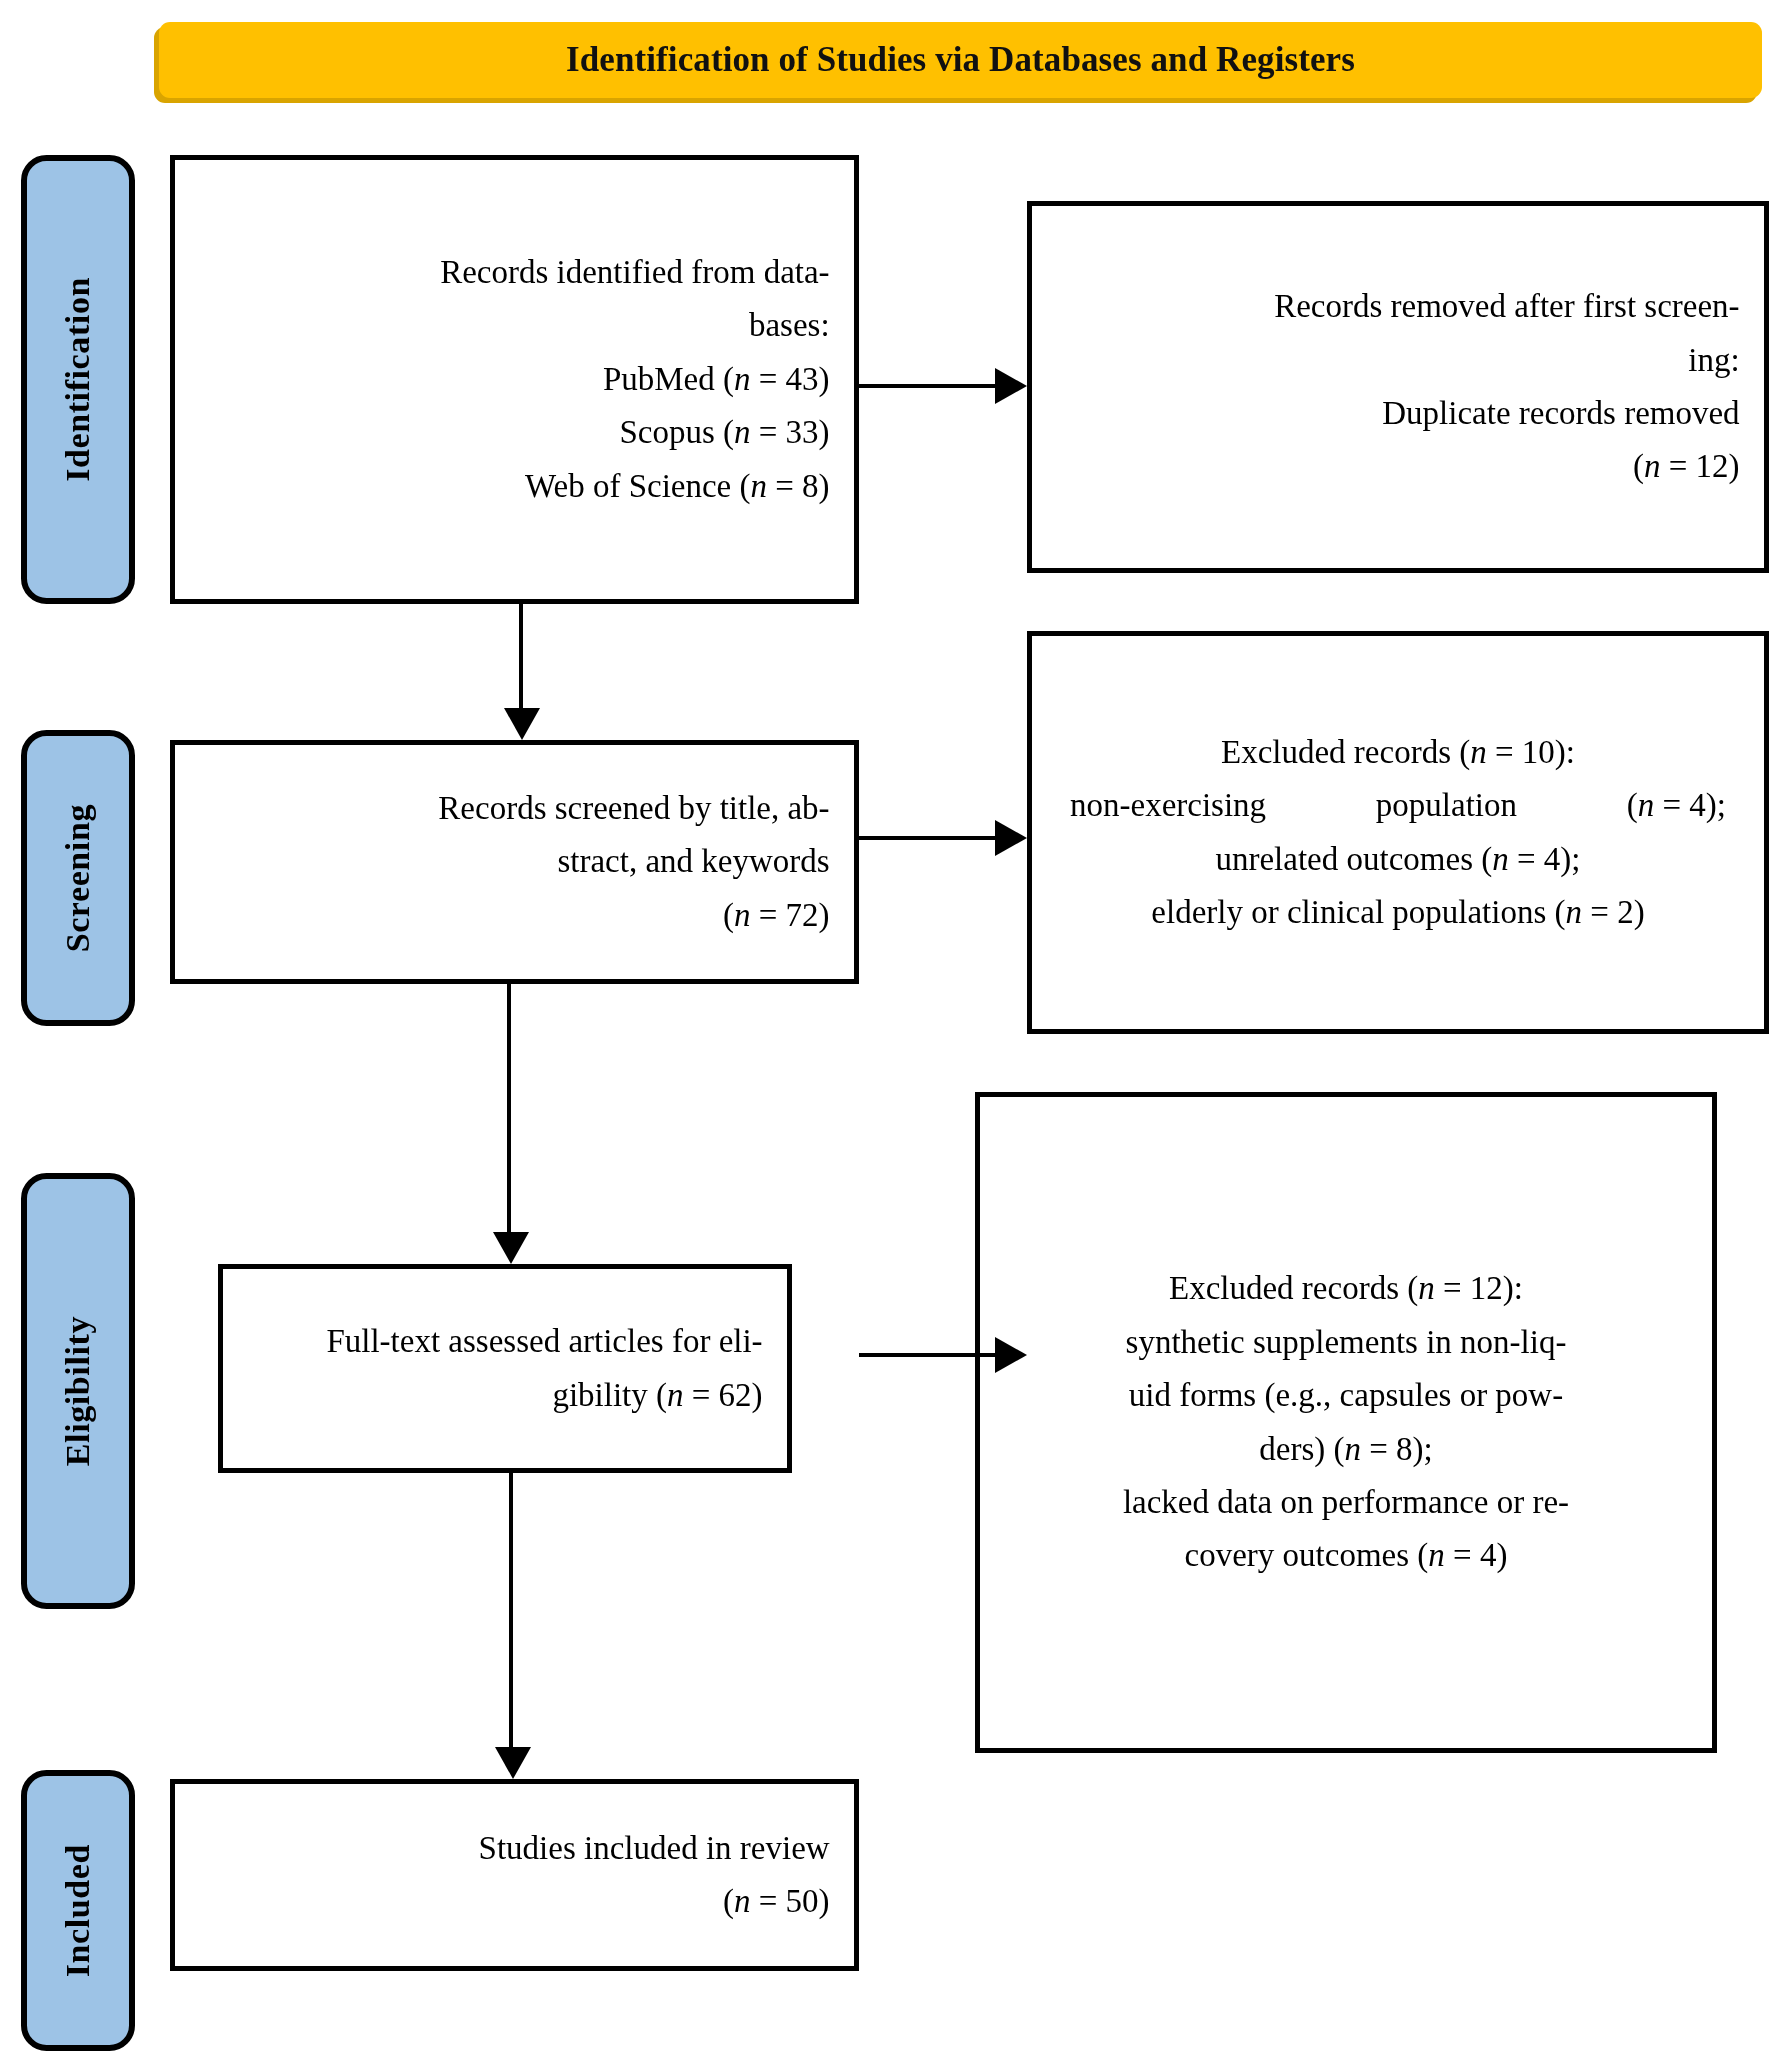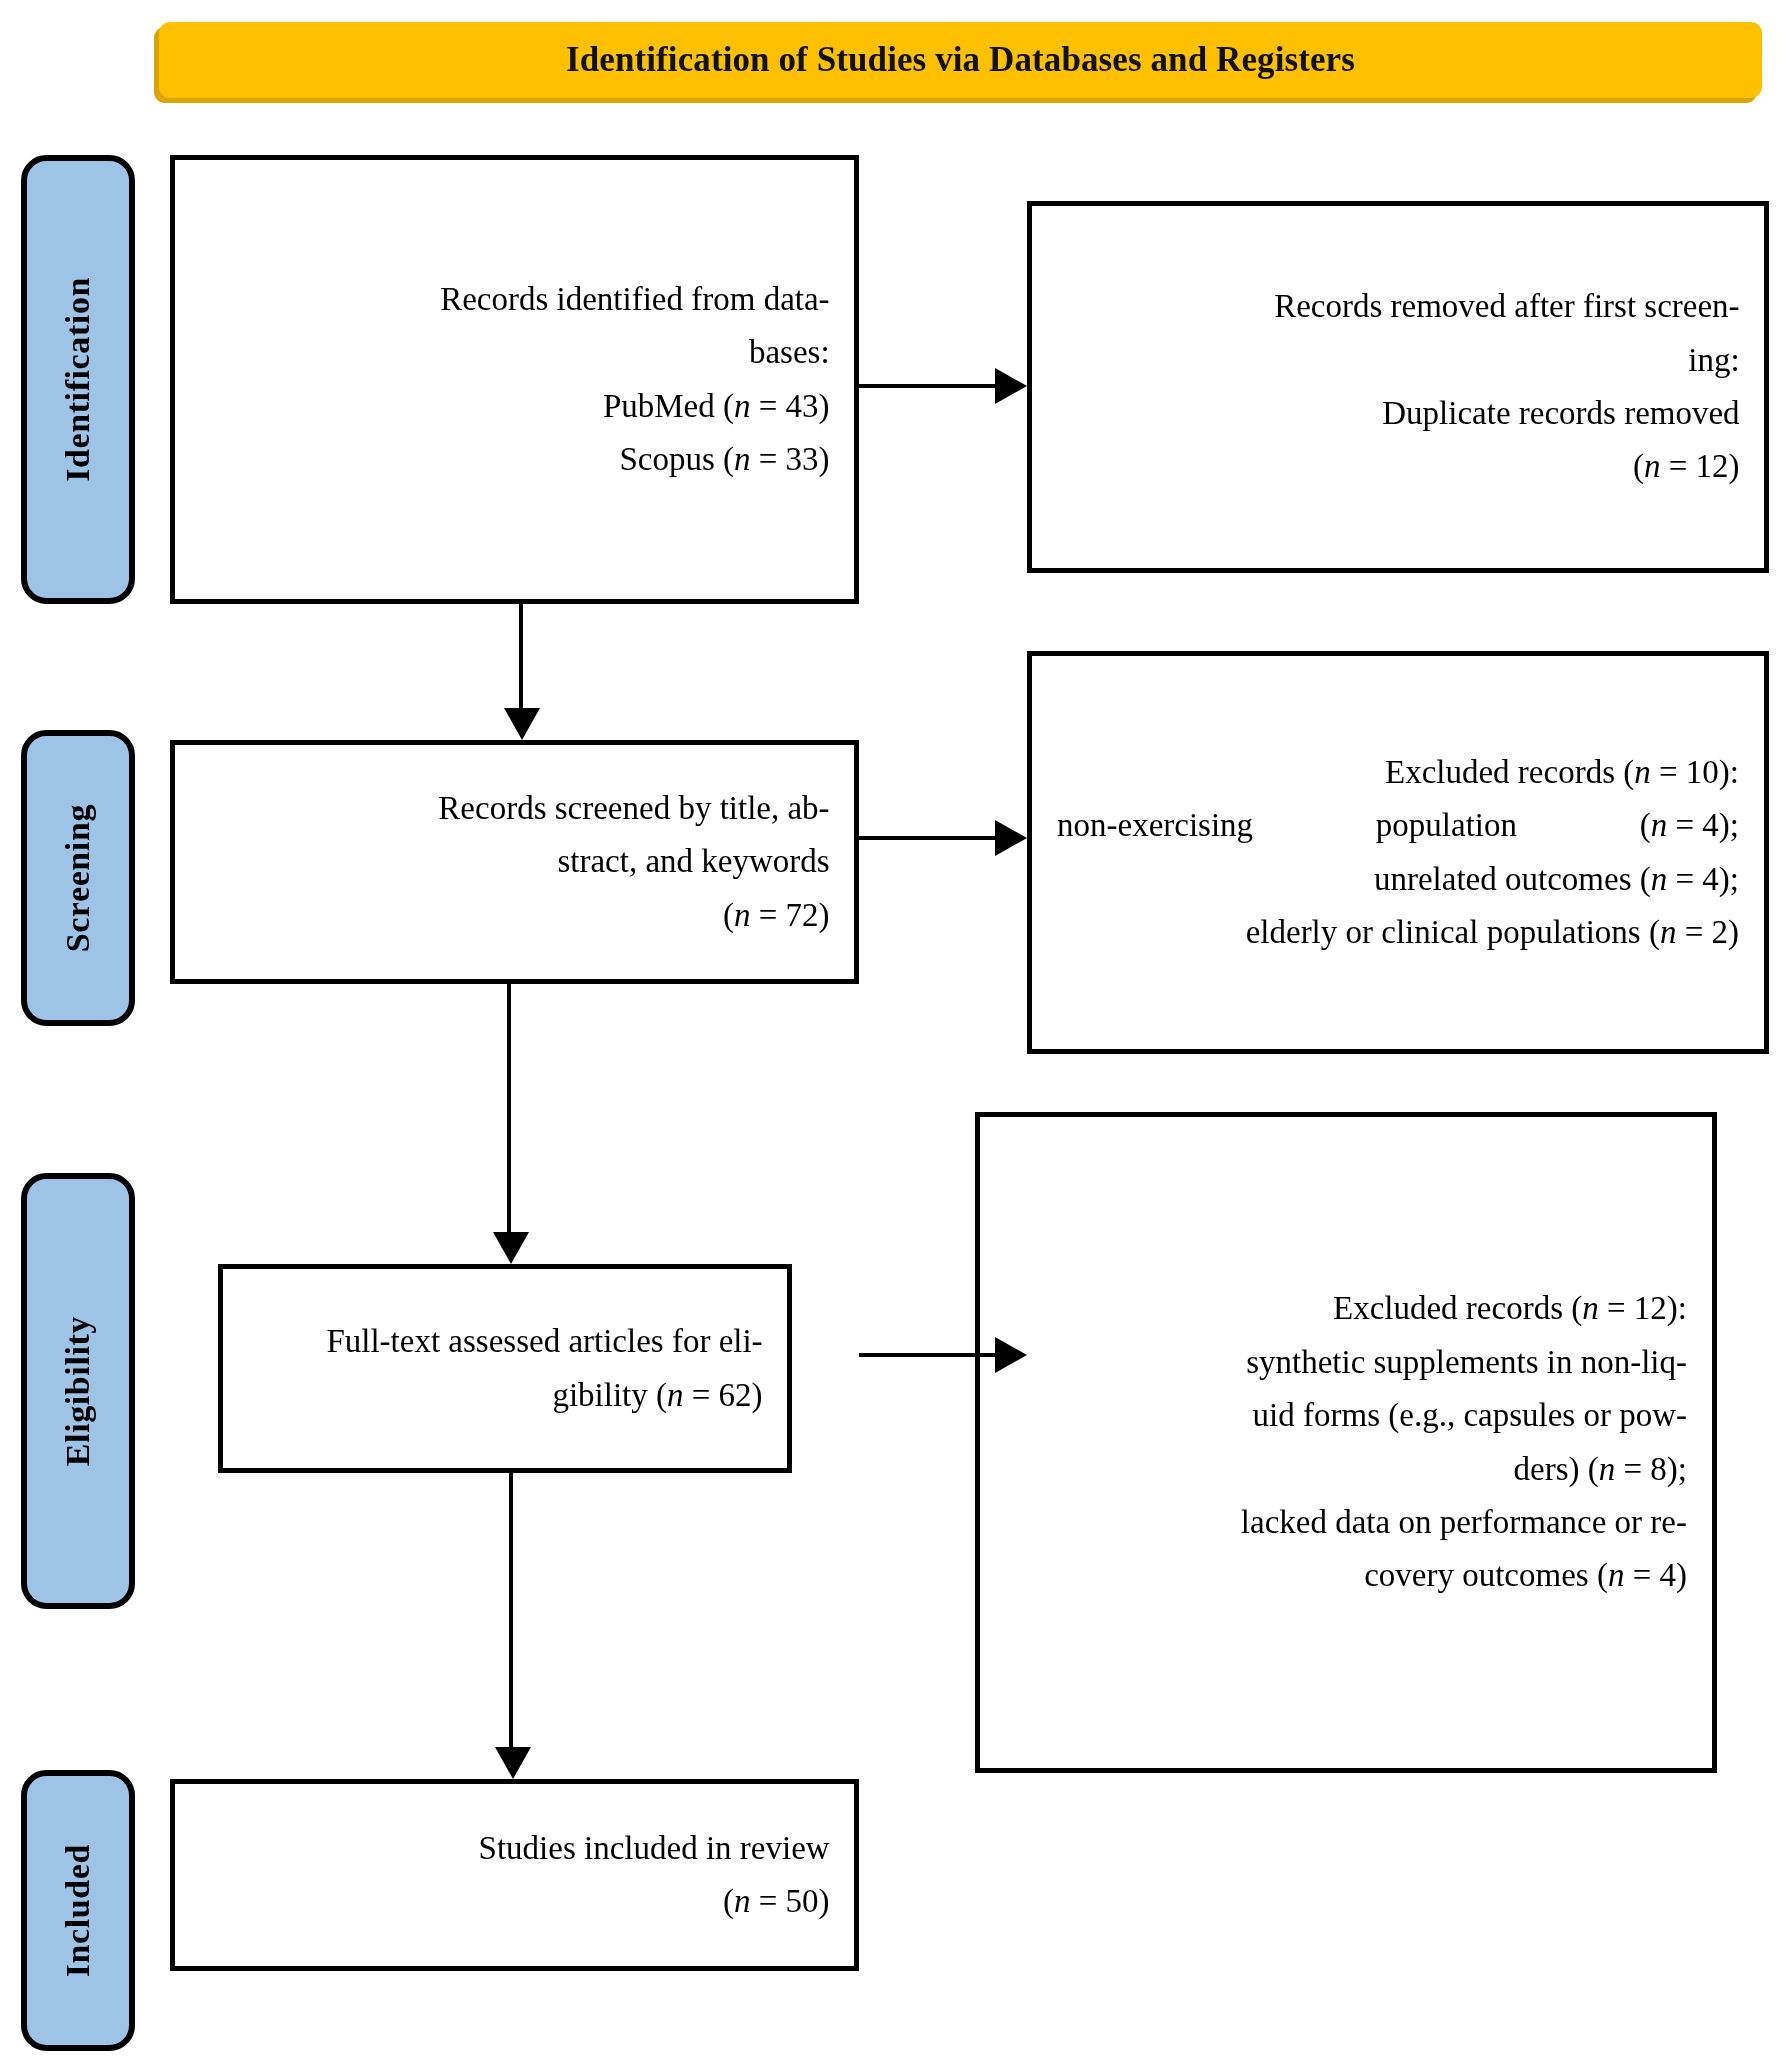--- a/index.html
+++ b/index.html
@@ -74,23 +74,22 @@
     box-sizing: border-box;
     display: flex;
     flex-direction: column;
     justify-content: center;
   }
   .flow-box.center {
     align-items: flex-end;
     padding: 0 24.4px;
   }
   .flow-box.left-align {
-    align-items: flex-end;
-    padding: 0 25px;
-    margin-top: 20px;
+    align-items: center;
+    padding: 0 38px;
   }
   .box-line {
     font-size: 33px;
     line-height: 1.62;
     color: #000000;
     white-space: nowrap;
   }
   .box-line.spread {
     width: 100%;
     display: flex;
@@ -149,20 +148,21 @@
 
   <div class="stage-pill" style="top:1770px; height:281px;">
     <span class="stage-pill-label">Included</span>
   </div>
 
   <div class="flow-box center" style="left:170px; top:155px; width:689px; height:449px;">
     <div class="box-line">Records identified from data-</div>
     <div class="box-line">bases:</div>
     <div class="box-line"><span>PubMed (</span><span class="ital">n</span><span> = 43)</span></div>
     <div class="box-line"><span>Scopus (</span><span class="ital">n</span><span> = 33)</span></div>
+    <div class="box-line"><span>Web of Science (</span><span class="ital">n</span><span> = 8)</span></div>
   </div>
 
   <div class="flow-box center" style="left:1027px; top:201px; width:742px; height:372px;">
     <div class="box-line">Records removed after first screen-</div>
     <div class="box-line">ing:</div>
     <div class="box-line">Duplicate records removed</div>
     <div class="box-line"><span>(</span><span class="ital">n</span><span> = 12)</span></div>
   </div>
 
   <div class="flow-box center" style="left:170px; top:740px; width:689px; height:244px;">

